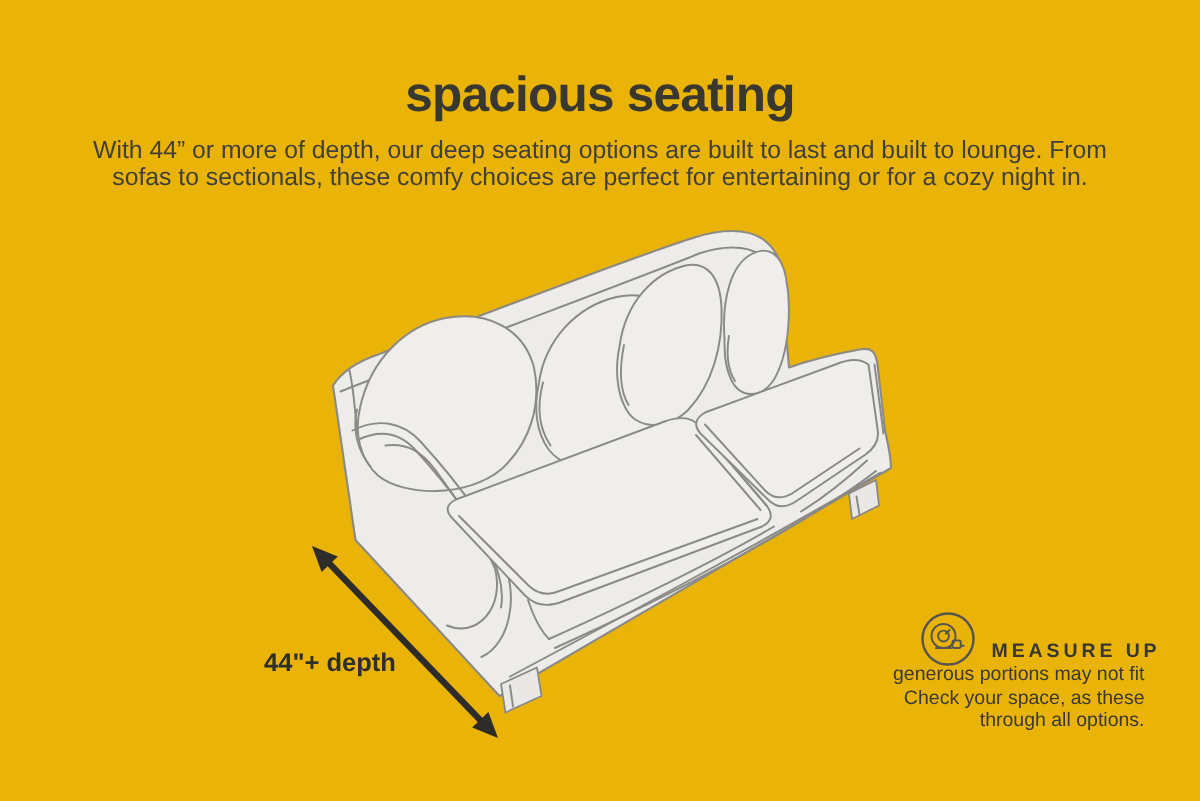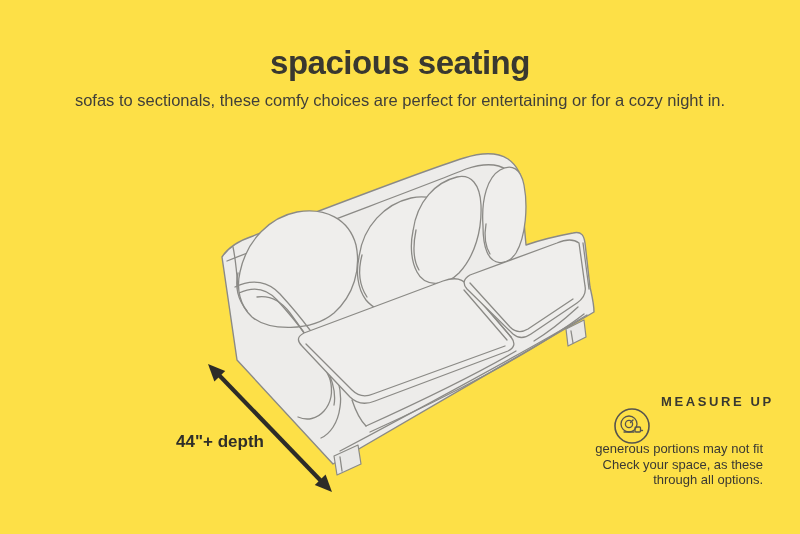--- a/index.html
+++ b/index.html
@@ -1,35 +1,35 @@
 <!DOCTYPE html>
 <html><head>
 <meta charset="utf-8">
 <style>
   html,body{margin:0;padding:0;background:#ffffff;}
   #canvas{
-    position:relative;width:800px;height:534px;background:#fde047;overflow:hidden;
+    position:relative;width:800px;height:534px;background:#eab308;overflow:hidden;
     font-family:"Liberation Sans",sans-serif;color:#3a3933;
   }
   .page-title{
     position:absolute;top:44px;left:0;width:100%;text-align:center;
     font-size:33px;font-weight:700;letter-spacing:-0.5px;color:#393830;
   }
   .page-subtitle{
     position:absolute;top:91px;left:0;width:100%;text-align:center;
     font-size:16.5px;line-height:18px;color:#403f39;
   }
   .sofa-svg{position:absolute;left:0;top:0;width:800px;height:534px;}
   .depth-label{
     position:absolute;left:160px;top:432px;width:120px;text-align:center;
     font-size:17px;font-weight:700;color:#2f2e29;white-space:nowrap;
   }
   .measure-icon{position:absolute;left:612px;top:406px;width:40px;height:40px;}
   .measure-heading{
-    position:absolute;left:661px;top:394px;font-size:13px;font-weight:700;
+    position:absolute;left:661px;top:426px;font-size:13px;font-weight:700;
     letter-spacing:2.6px;color:#393830;white-space:nowrap;
   }
   .measure-note{
     position:absolute;right:37px;top:441px;width:210px;text-align:right;
     font-size:13px;line-height:15.5px;color:#3a3933;
   }
   .ln{stroke:#8b8a86;fill:none;stroke-width:1.3;stroke-linecap:round;stroke-linejoin:round;}
   .fillpart{fill:#edecea;stroke:#8b8a86;stroke-width:1.4;stroke-linejoin:round;}
   .pillow{fill:#efeeec;stroke:#8b8a86;stroke-width:1.3;stroke-linejoin:round;}
   .cushion{fill:#efeeec;stroke:#8b8a86;stroke-width:1.3;stroke-linejoin:round;}
@@ -40,20 +40,21 @@
   .mi-thin{stroke:#56544e;fill:none;stroke-width:1.3;stroke-linecap:round;}
 </style>
 </head>
 <body>
 
 <div id="canvas">
 
   <div class="page-title">spacious seating</div>
 
   <div class="page-subtitle">
+    <div>With 44” or more of depth, our deep seating options are built to last and built to lounge. From</div>
     <div>sofas to sectionals, these comfy choices are perfect for entertaining or for a cozy night in.</div>
   </div>
 
   <svg class="sofa-svg" viewBox="0 0 800 534">
 
     <g>
       <path class="fillpart" d="M222,257
         C229,246 241,240 253,236
         C335,205 425,170 464,158
         C480,153 497,152 508,159

